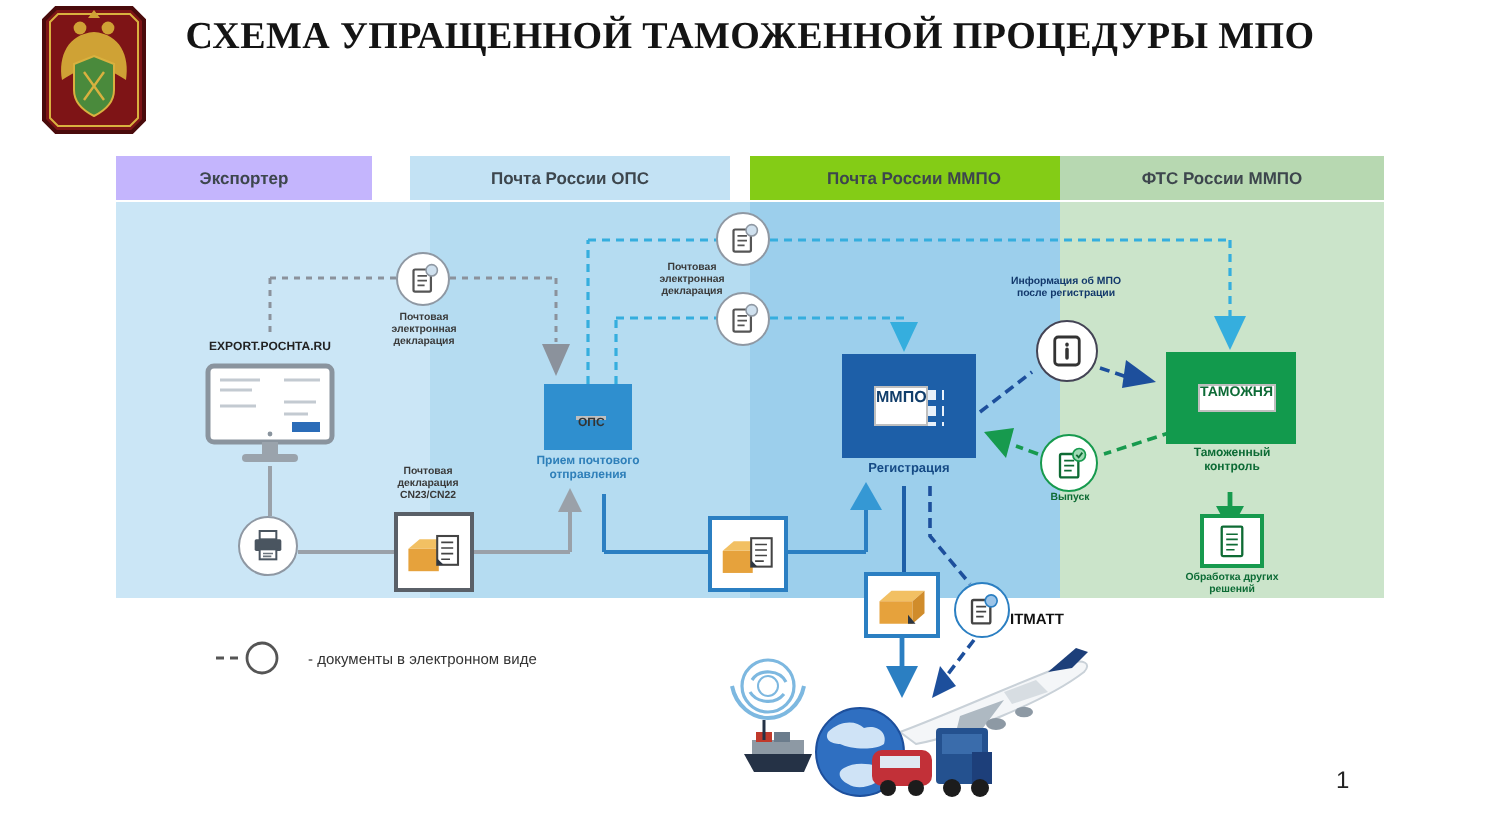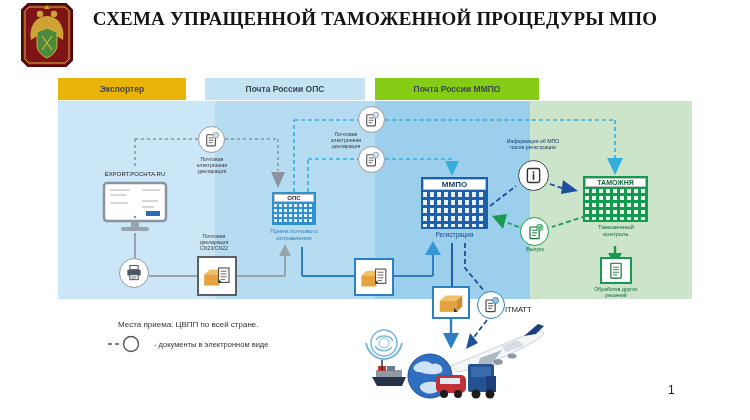--- a/index.html
+++ b/index.html
@@ -5,27 +5,27 @@
   html,body{margin:0;padding:0;background:#fff;}
   .slide{position:relative;width:750px;height:420px;background:#ffffff;
          font-family:"Liberation Sans",sans-serif;overflow:hidden;}
   .abs{position:absolute;}
   .title{position:absolute;left:85px;top:8px;width:580px;text-align:center;
          font-family:"Liberation Serif",serif;font-weight:bold;font-size:19px;
          color:#141414;letter-spacing:.2px;}
   .hdr{position:absolute;top:78px;height:22px;display:flex;align-items:center;
        justify-content:center;font-size:8.5px;font-weight:bold;color:#3d464d;}
   .band{position:absolute;top:101px;height:198px;}
-  .lbl{position:absolute;font-weight:normal;text-align:center;color:#3a3a3a;
+  .lbl{position:absolute;font-weight:bold;text-align:center;color:#3a3a3a;
        line-height:1.2;font-size:5.2px;}
   .circle-icon{position:absolute;background:#fff;border:1.5px solid #8f98a3;
        border-radius:50%;display:flex;align-items:center;justify-content:center;box-sizing:border-box;}
   .square-icon{position:absolute;background:#fff;border:2px solid #2b7fc2;
        display:flex;align-items:center;justify-content:center;box-sizing:border-box;}
-  .building{position:absolute;box-sizing:border-box;padding:2px;display:flex;flex-direction:column;}
+  .building{position:absolute;box-sizing:border-box;padding:16px;display:flex;flex-direction:row;}
   .bband{background:#ffffff;text-align:center;font-weight:bold;border:1px solid rgba(0,0,0,.25);}
   .bwin{flex:1;margin-top:2px;}
   .legend{position:absolute;left:108px;top:320px;width:210px;color:#333;}
   .legend-title{font-size:8px;color:#333;margin-left:10px;margin-bottom:6px;}
   .legend-row{display:flex;align-items:center;margin-bottom:7px;font-size:7.5px;color:#333;}
   .page-num{position:absolute;left:668px;top:383px;font-size:12px;color:#222;}
   svg{display:block;}
 </style>
 </head>
 <body>
@@ -38,28 +38,31 @@
     <path d="M29 14 C16 15 11 26 13 38 C19 34 24 32 29 30 C34 32 39 34 45 38 C47 26 42 15 29 14 Z" fill="#cfa235"></path>
     <circle cx="22" cy="12" r="3.2" fill="#cfa235"></circle>
     <circle cx="36" cy="12" r="3.2" fill="#cfa235"></circle>
     <path d="M26 7 L29 3 L32 7 Z" fill="#cfa235"></path>
     <path d="M29 26 L39 30 L39 43 C39 50 33 54 29 56 C25 54 19 50 19 43 L19 30 Z" fill="#4a8a3c" stroke="#d9b13f" stroke-width="1"></path>
     <path d="M24 34 L34 48 M34 34 L24 48" stroke="#d9b13f" stroke-width="1.2"></path>
   </svg>
 
   <div class="title">СХЕМА УПРАЩЕННОЙ ТАМОЖЕННОЙ ПРОЦЕДУРЫ МПО</div>
 
-  <div class="hdr" style="left:58px;width:128px;background:#eab308">
+  <div class="hdr" style="left:58px;width:128px;background:#c4b5fd">
       <span>Экспортер</span>
     </div>
   <div class="hdr" style="left:205px;width:160px;background:#c3e2f4">
       <span>Почта России ОПС</span>
     </div>
   <div class="hdr" style="left:375px;width:164px;background:#84cc16">
       <span>Почта России ММПО</span>
+    </div>
+  <div class="hdr" style="left:530px;width:162px;background:#b7d8b1">
+      <span>ФТС России ММПО</span>
     </div>
 
   <div class="band" style="left:58px;width:157px;background:#cbe6f6"></div>
   <div class="band" style="left:215px;width:160px;background:#b5dcf1"></div>
   <div class="band" style="left:375px;width:155px;background:#9ccfec"></div>
   <div class="band" style="left:530px;width:162px;background:#cbe4ca"></div>
 
   <svg class="abs" style="left:0;top:0" width="750" height="420" viewBox="0 0 750 420">
 
     <path d="M135 139 V168 M135 139 H278 M278 139 V171" stroke="#8b929c" stroke-width="1.5" fill="none" stroke-dasharray="3 3"></path>
@@ -233,21 +236,20 @@
 
   <div class="square-icon" style="left:600px;top:257px;width:32px;height:27px;border-color:#179a4e">
     <svg width="16" height="18" viewBox="0 0 24 28">
       <rect x="4" y="2" width="16" height="23" rx="1" fill="#fff" stroke="#0e6b34" stroke-width="1.8"></rect>
       <path d="M7.5 8 H16.5 M7.5 12 H16.5 M7.5 16 H16.5 M7.5 20 H14" stroke="#0e6b34" stroke-width="1.3"></path>
     </svg>
   </div>
   <div class="lbl" style="left:586px;top:286px;width:60px;color:#0c6b35">Обработка других решений</div>
 
   <div class="legend">
-    <div class="legend-title">Места приема: ЦВПП по всей стране.</div>
     <div class="legend-row">
       <svg width="38" height="18" viewBox="0 0 38 18">
         <path d="M0 9 H12" stroke="#555" stroke-width="1.4" stroke-dasharray="4 3"></path>
         <circle cx="23" cy="9" r="7.5" fill="none" stroke="#555" stroke-width="1.4"></circle>
       </svg>
       <span style="margin-left:8px">- документы в электронном виде</span>
     </div>
   </div>
 
   <svg class="abs" style="left:352px;top:320px" width="196" height="82" viewBox="0 0 196 82">

